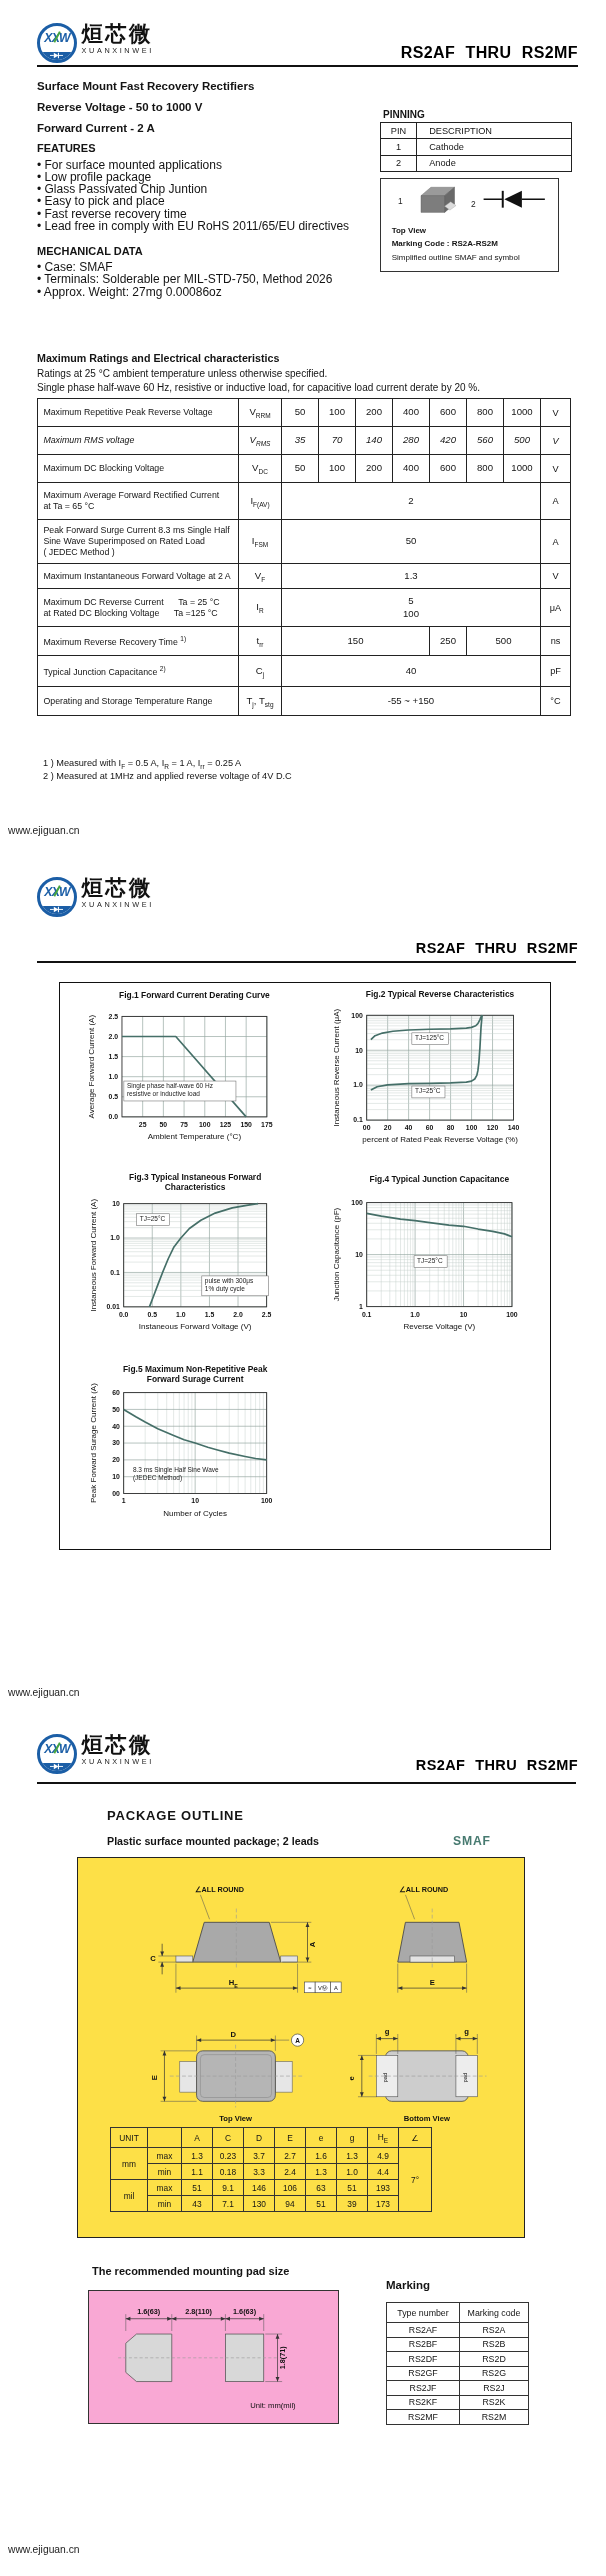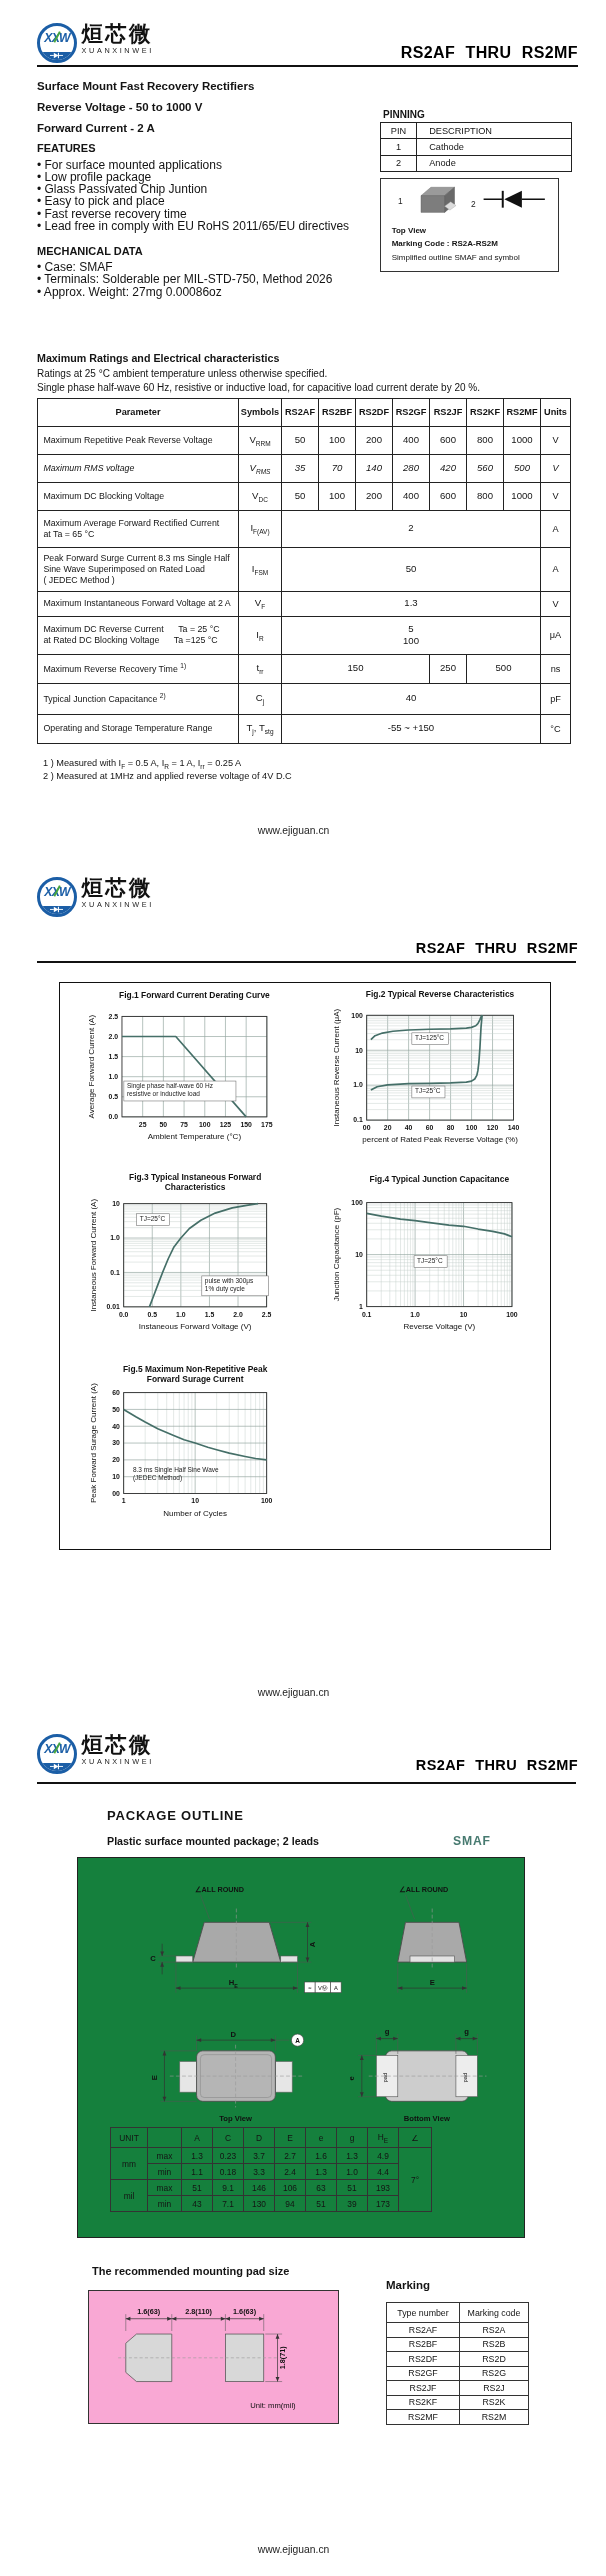--- a/index.html
+++ b/index.html
@@ -33,29 +33,29 @@
   .ratings{position:absolute;left:37px;top:398px;border:1.5px solid #222;table-layout:fixed}
   .ratings th,.ratings td{border:0.8px solid #222;padding:0;vertical-align:middle;text-align:center}
   .ratings th{font-size:9.2px;font-weight:bold}
   .ratings .param{text-align:left;padding:1.5px 3.1px 1.5px 5.4px;font-size:8.8px;white-space:pre-wrap;line-height:1.25}
   .ratings .sym{font-size:9.6px}
   .ratings .val{font-size:9.6px;line-height:1.3}
   .ratings .unit{font-size:9.2px}
   sub{font-size:6.5px}
   sup{font-size:6.5px}
   .footnote{position:absolute;left:43px;font-size:9.2px}
-  .site-footer{position:absolute;left:16px;width:555px;text-align:center;font-size:10.3px;color:#1c1c1c}
+  .site-footer{position:absolute;left:8px;width:555px;font-size:10.3px;color:#1c1c1c}
   
   .fig-box{position:absolute;left:59px;top:982px;width:490px;height:566px;border:1.5px solid #111;background:#fff}
   .fig-box svg{position:absolute}
   
   .pkg-heading{position:absolute;left:107px;font-weight:bold;font-size:13px;letter-spacing:0.8px}
   .pkg-sub{position:absolute;left:107px;font-weight:bold;font-size:10.7px}
   .pkg-name{position:absolute;left:453px;font-weight:bold;font-size:12.2px;color:#477a70;letter-spacing:0.8px}
-  .pkg-box{position:absolute;left:77px;top:1857px;width:446px;height:379px;border:1.5px solid #222;background:#15803d}
+  .pkg-box{position:absolute;left:77px;top:1857px;width:446px;height:379px;border:1.5px solid #222;background:#fde047}
   .dim-table{position:absolute;left:32px;top:269px;border:1.5px solid #333;table-layout:fixed}
   .dim-table td,.dim-table th{border:0.8px solid #333;font-size:8.4px;font-weight:400;text-align:center;padding:0}
   .pad-head{position:absolute;left:92px;font-weight:bold;font-size:11px}
   .pad-box{position:absolute;left:88px;top:2290px;width:249px;height:132px;border:1.1px solid #333;background:#f9a8d4}
   .marking-head{position:absolute;left:386px;font-weight:bold;font-size:11.5px}
   .marking-table{position:absolute;left:386px;top:2302px;border:1.1px solid #333;table-layout:fixed}
   .marking-table td,.marking-table th{border:0.8px solid #333;font-size:8.8px;font-weight:400;text-align:center;padding:0}
 </style>
 </head>
 <body>
@@ -146,32 +146,20 @@
       <col style="width: 37px;">
       <col style="width: 37px;">
       <col style="width: 37px;">
       <col style="width: 37px;">
       <col style="width: 37px;">
       <col style="width: 37px;">
       <col style="width: 37px;">
       <col style="width: 30px;">
     </colgroup>
   <tbody id="ratingsBody">
-      <tr style="height: 27.6px;">
-        <th>Parameter</th>
-        <th>Symbols</th>
-        <th>RS2AF</th>
-        <th>RS2BF</th>
-        <th>RS2DF</th>
-        <th>RS2GF</th>
-        <th>RS2JF</th>
-        <th>RS2KF</th>
-        <th>RS2MF</th>
-        <th>Units</th>
-      </tr>
       <tr style="height: 28px;">
         <td class="param">Maximum Repetitive Peak Reverse Voltage</td>
         <td class="sym">V<sub>RRM</sub></td>
         <td class="val">50</td>
         <td class="val">100</td>
         <td class="val">200</td>
         <td class="val">400</td>
         <td class="val">600</td>
         <td class="val">800</td>
         <td class="val">1000</td>

